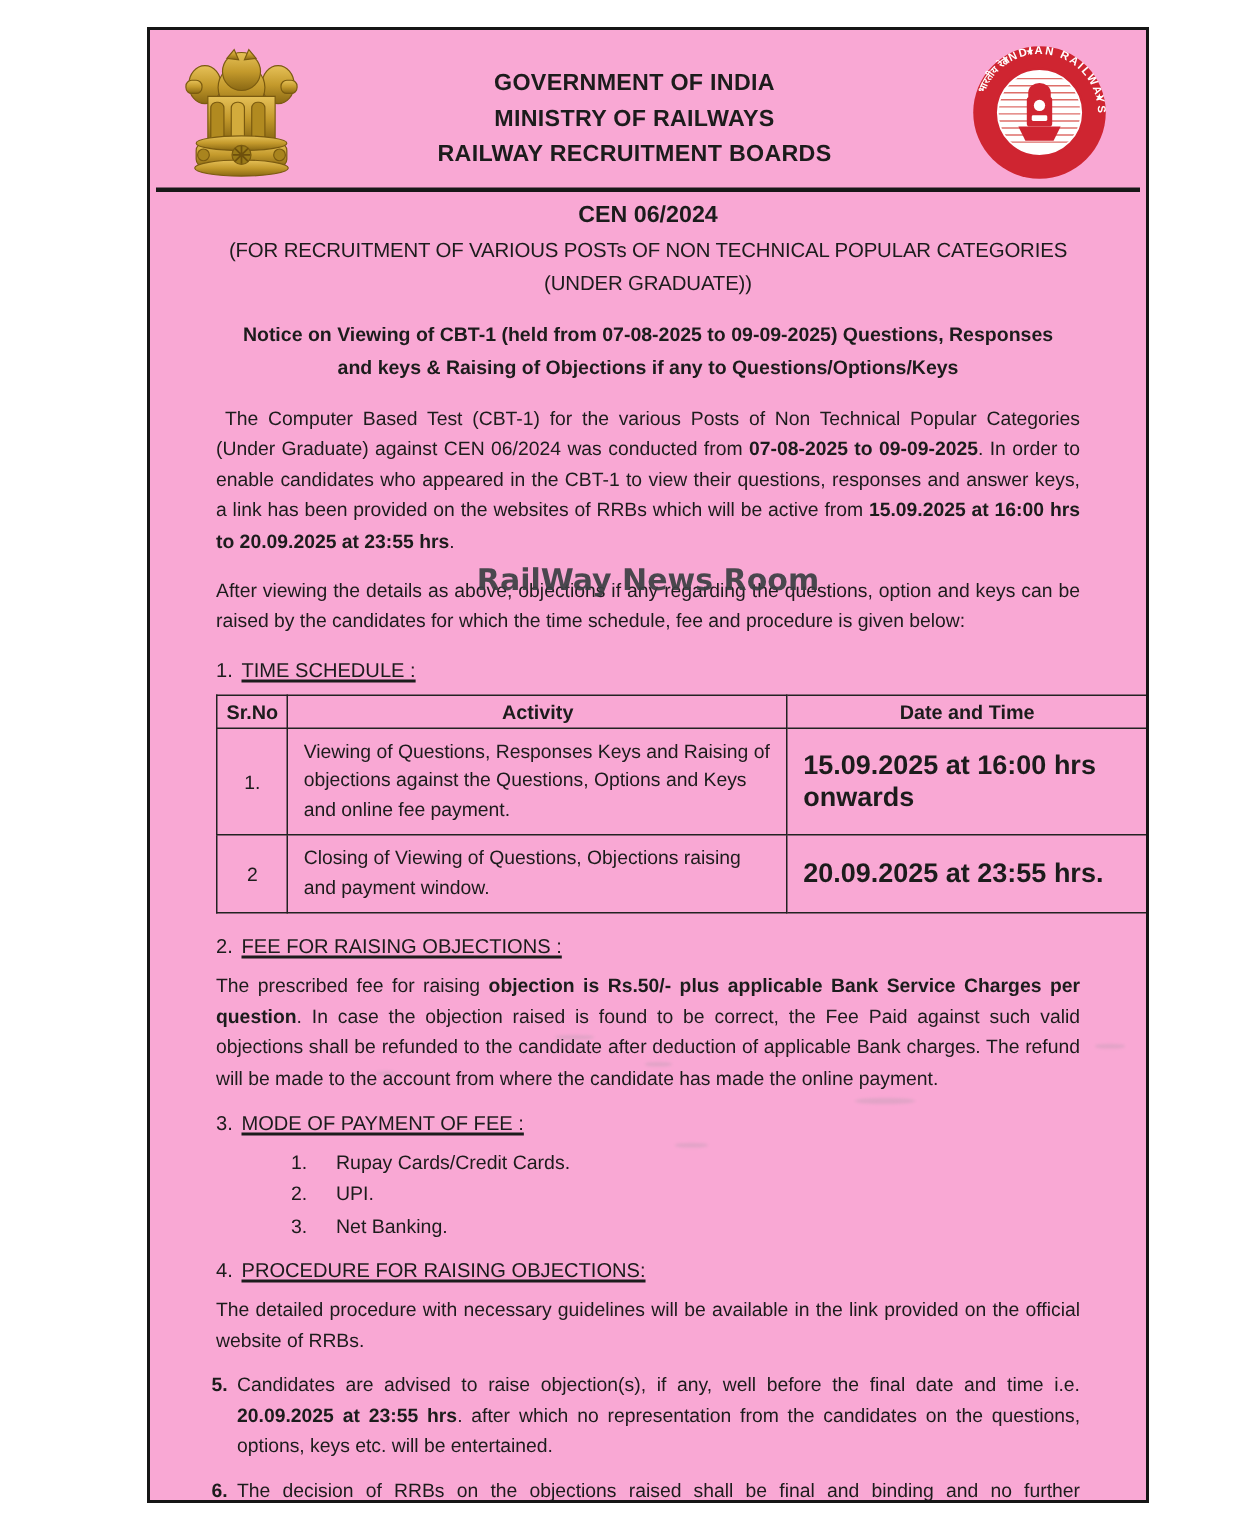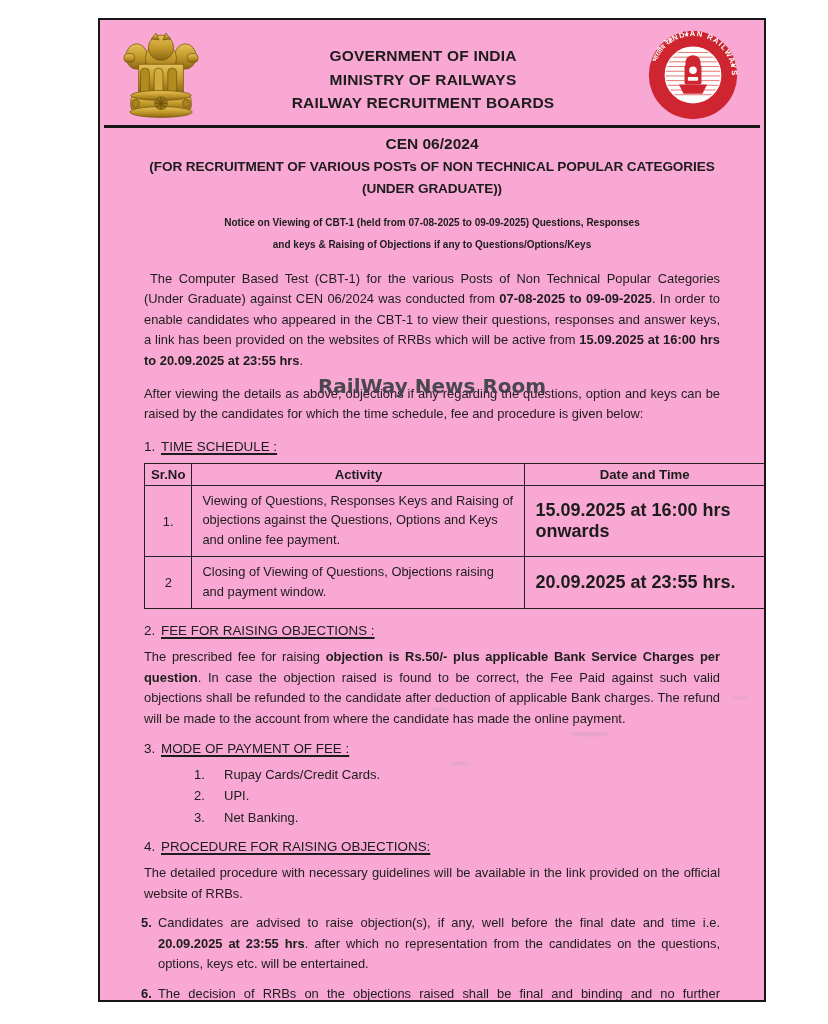--- a/index.html
+++ b/index.html
@@ -13,22 +13,22 @@
     padding:0 44px;overflow:hidden;
   }
   
   .hdr{display:flex;align-items:flex-start;justify-content:space-between;margin:8px -20px 0 -22px;}
   .emblem svg{width:78px;height:92px;display:block;}
   .hdr-text{text-align:center;font-weight:bold;font-size:15.5px;line-height:23.5px;letter-spacing:.2px;margin-top:16px;}
   .ir-logo svg{width:94px;height:94px;display:block;}
   .divider{border-top:3px solid #181818;margin:3px -40px 0;}
   
   .cen{text-align:center;font-weight:bold;font-size:15.5px;margin-top:7px;}
-  .recruit{text-align:center;font-weight:bold;font-size:13.6px;line-height:21.5px;margin-top:3px;letter-spacing:-.1px;}
-  .notice{text-align:center;font-weight:bold;font-size:10px;line-height:22px;margin-top:13px;}
+  .recruit{text-align:center;font-weight:normal;font-size:13.6px;line-height:21.5px;margin-top:3px;letter-spacing:-.1px;}
+  .notice{text-align:center;font-weight:bold;font-size:13px;line-height:22px;margin-top:13px;}
   
   p.bodytxt{font-size:12.9px;line-height:20.4px;text-align:justify;margin:13px 0 0;}
   .ind1{text-indent:6px;}
   .b{font-weight:bold;}
   
   .sec{margin-top:14px;font-weight:normal;font-size:13.4px;}
   .sec .num{display:inline-block;min-width:17px;}
   .sec .t{text-decoration:underline;text-decoration-thickness:1.5px;text-underline-offset:2px;}
   
   table{border-collapse:collapse;margin:9px 0 0 0;width:621px;font-size:12.9px;}

